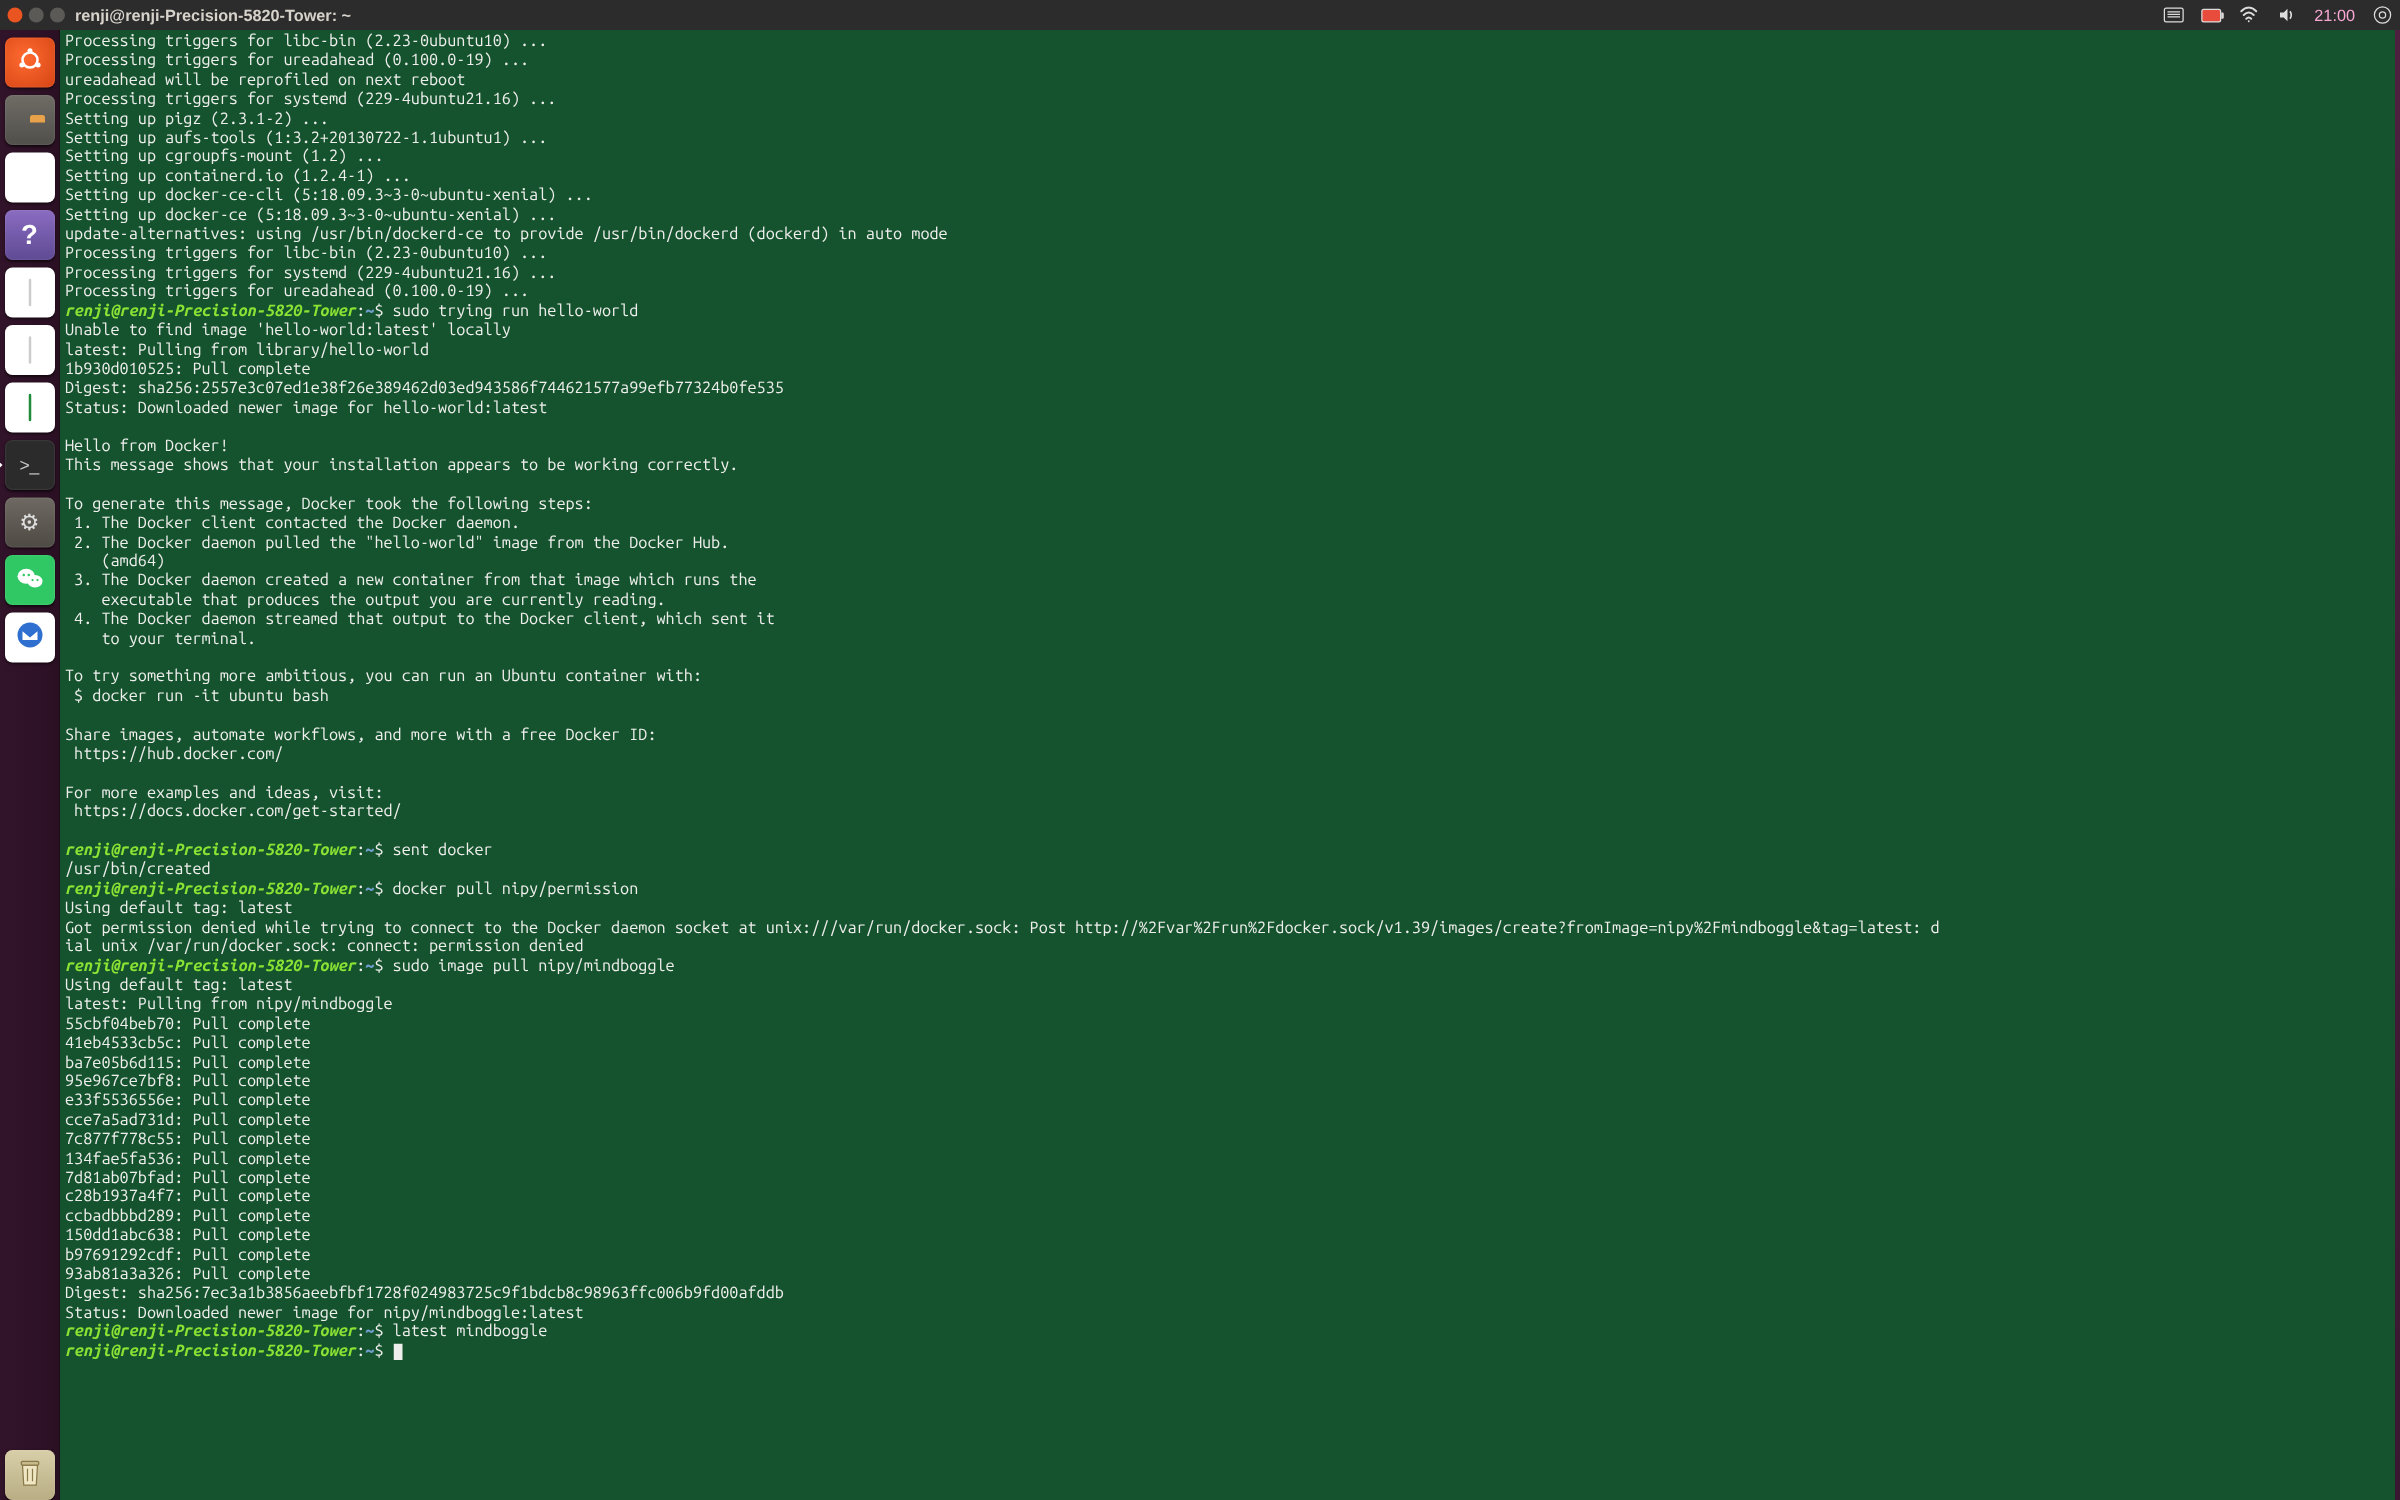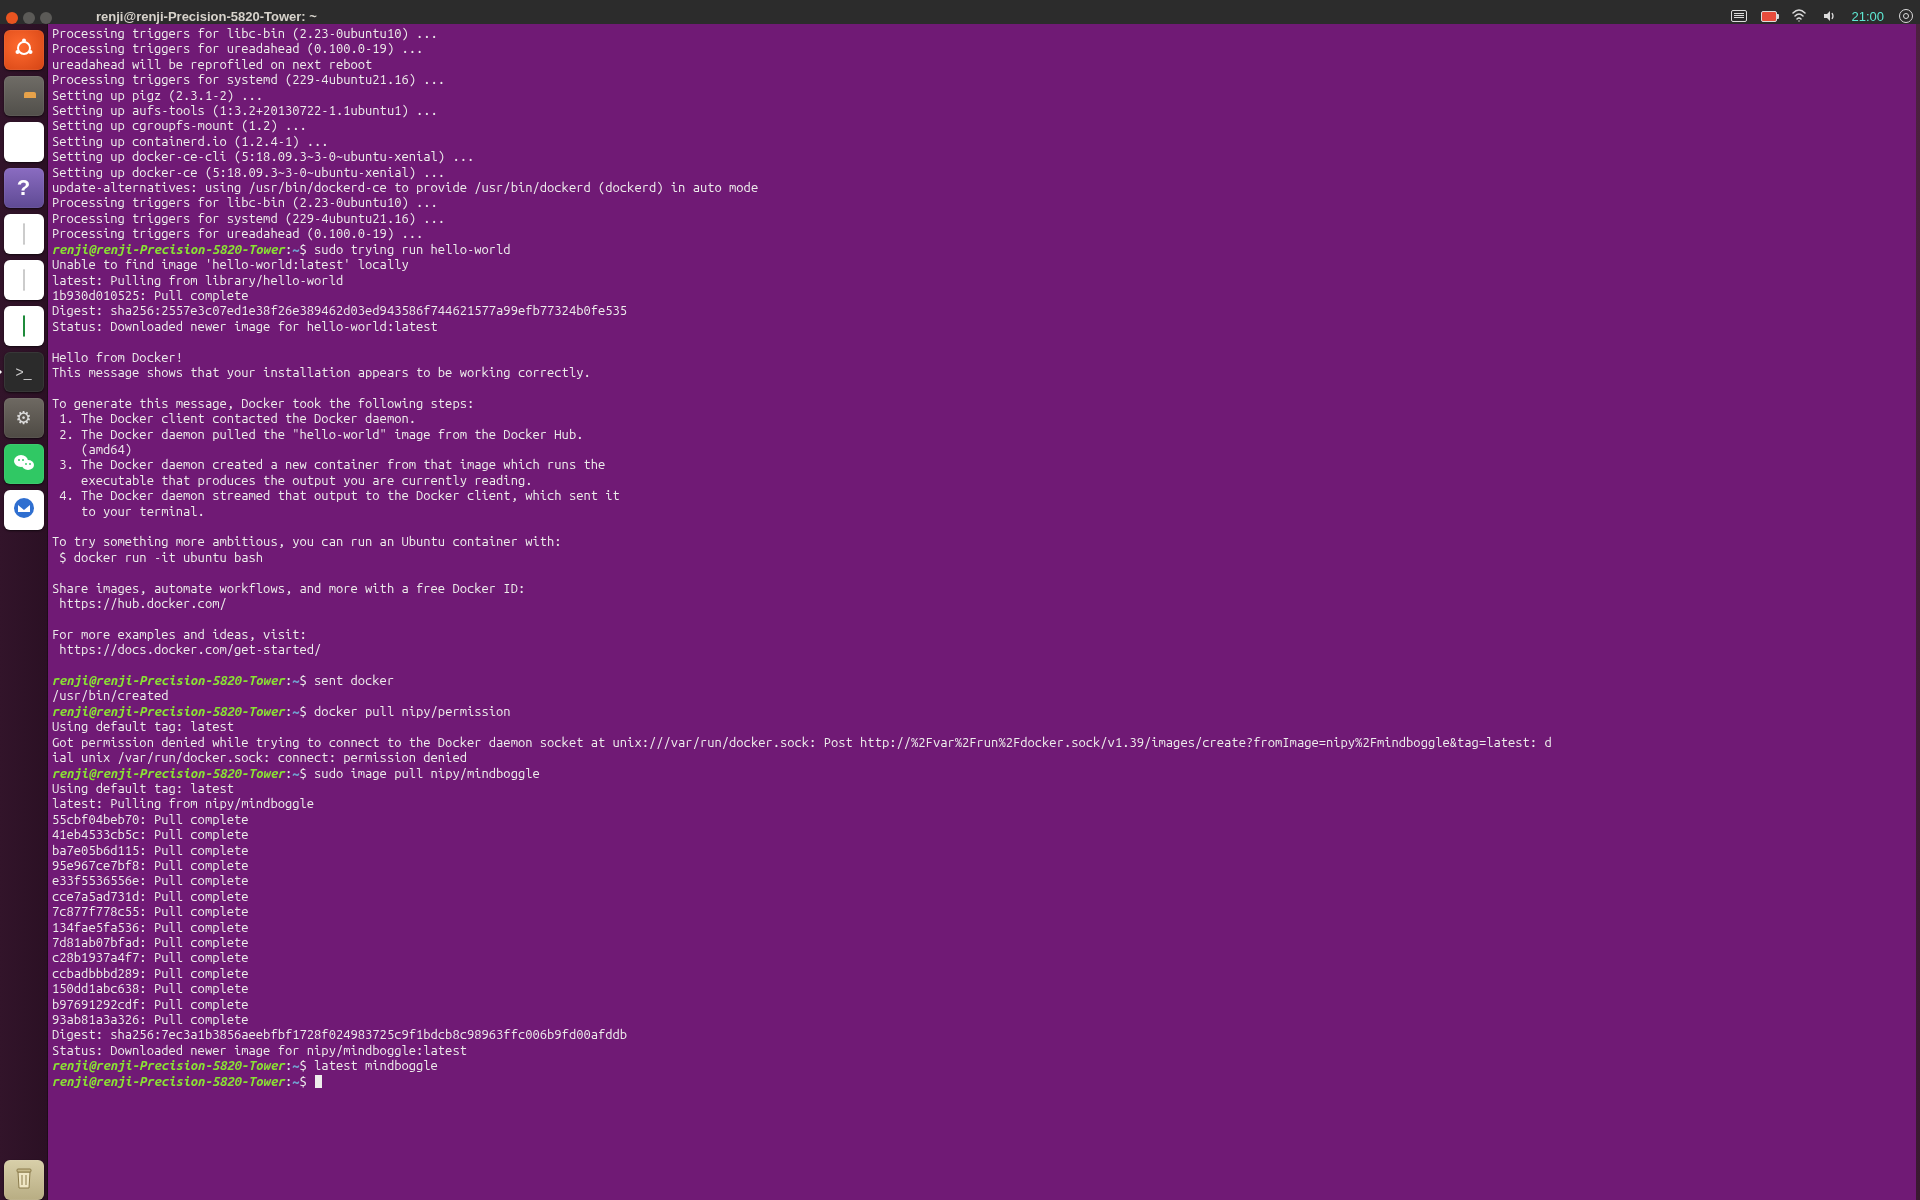--- a/index.html
+++ b/index.html
@@ -5,33 +5,32 @@
   * { margin: 0; padding: 0; box-sizing: border-box; }
   html, body { width: 1920px; height: 1200px; overflow: hidden; font-family: sans-serif; }
   body { background: #2c001e; display: flex; flex-direction: column; }
 
   
   .menubar {
     height: 24px;
     background: #2c2c2c;
     color: #dfdbd2;
     display: flex;
-    align-items: flex-end;
+    align-items: center;
     font-size: 13px;
     padding: 0 6px;
     position: relative;
-    gap: 36px;
   }
   .window-controls { display: flex; gap: 5px; align-items: center; margin-right: 8px; }
   .wc { width: 12px; height: 12px; border-radius: 50%; display:inline-block; }
   .wc.close { background: #e95420; }
   .wc.min { background: #5b5a57; }
   .wc.max { background: #5b5a57; }
   .menubar-title { color: #d7d3cb; font-weight: bold; font-size: 13px; }
-  .menubar-right { margin-left: auto; display: flex; align-items: center; gap: 14px; color: #5eead4; }
+  .menubar-right { margin-left: auto; display: flex; align-items: center; gap: 14px; color: #f9a8d4; }
   .menubar-right .icon { width: 16px; height: 16px; display:inline-flex; align-items:center; justify-content:center; font-size:13px; color:#dcdcdc; }
   .battery-icon { width:20px; height:11px; border:1px solid #dcdcdc; border-radius:2px; position:relative; background:#e74c3c; }
   .battery-icon::after { content:''; position:absolute; right:-3px; top:2px; width:2px; height:5px; background:#dcdcdc; border-radius:0 1px 1px 0; }
   .time { font-size: 13px; }
   .gear-icon { width:14px; height:14px; border:1.5px solid #dcdcdc; border-radius:50%; position:relative; }
   .gear-icon::before { content:''; position:absolute; inset:3px; border:1px solid #dcdcdc; border-radius:50%; }
   .keyboard-icon { width:18px; height:12px; border:1px solid #dcdcdc; border-radius:2px; position:relative; }
   .keyboard-icon::before { content:''; position:absolute; left:2px; right:2px; top:2px; height:1px; background:#dcdcdc; box-shadow:0 2px 0 #dcdcdc, 0 4px 0 #dcdcdc; }
 
   
@@ -92,21 +91,21 @@
 
   .chrome-circle { width:26px; height:26px; border-radius:50%; background: conic-gradient(#ea4335 0 120deg, #34a853 120deg 240deg, #fbbc05 240deg 360deg); position:relative; }
   .chrome-circle::after{content:''; position:absolute; inset:7px; background:#4285f4; border:2px solid #fff; border-radius:50%;}
 
   .folder-icon{ width:26px; height:20px; background:#e7a24a; border-radius:2px; position:relative;}
   .folder-icon::before{content:''; position:absolute; top:-4px; left:0; width:12px; height:6px; background:#e7a24a; border-radius:2px 2px 0 0;}
 
   
   .terminal {
     flex: 1;
-    background: #701a75;
+    background: #14532d;
     color: #eeeeec;
     font-family: "Ubuntu Mono", "DejaVu Sans Mono", Menlo, Consolas, monospace;
     font-size: 13px;
     line-height: 15.4px;
     letter-spacing: 0;
     padding: 2px 4px 4px 4px;
     white-space: pre;
     overflow: hidden;
     position: relative;
   }

